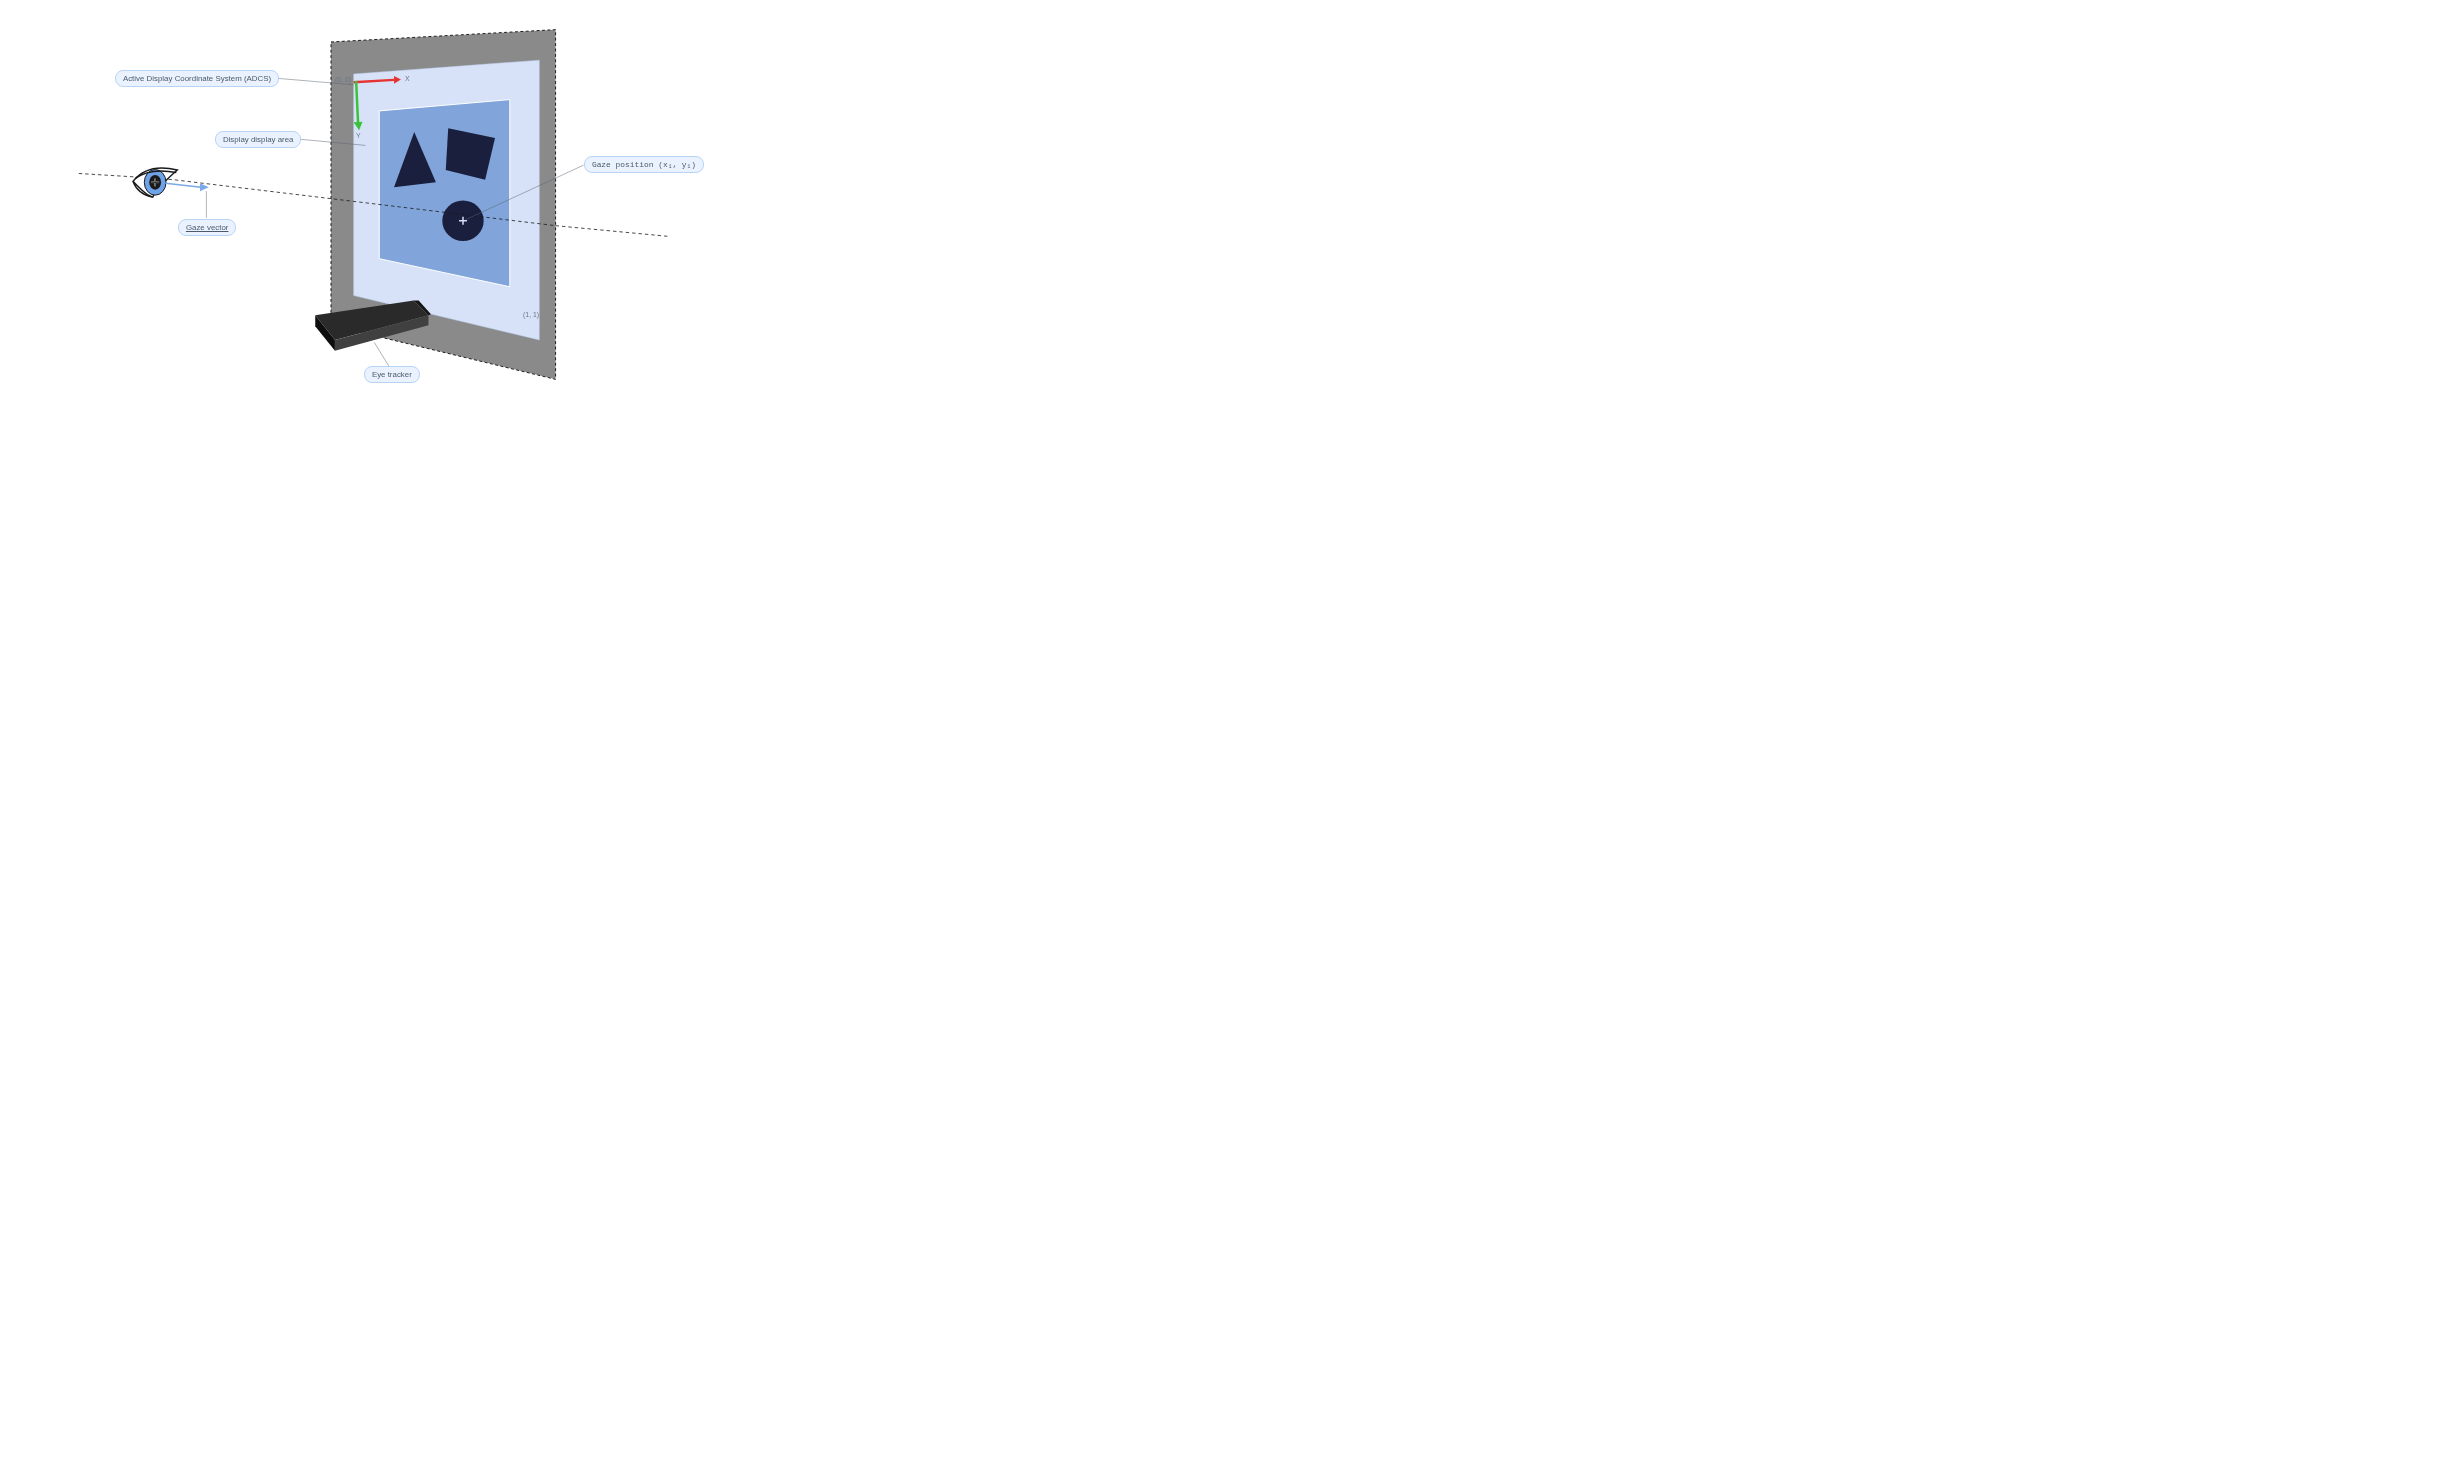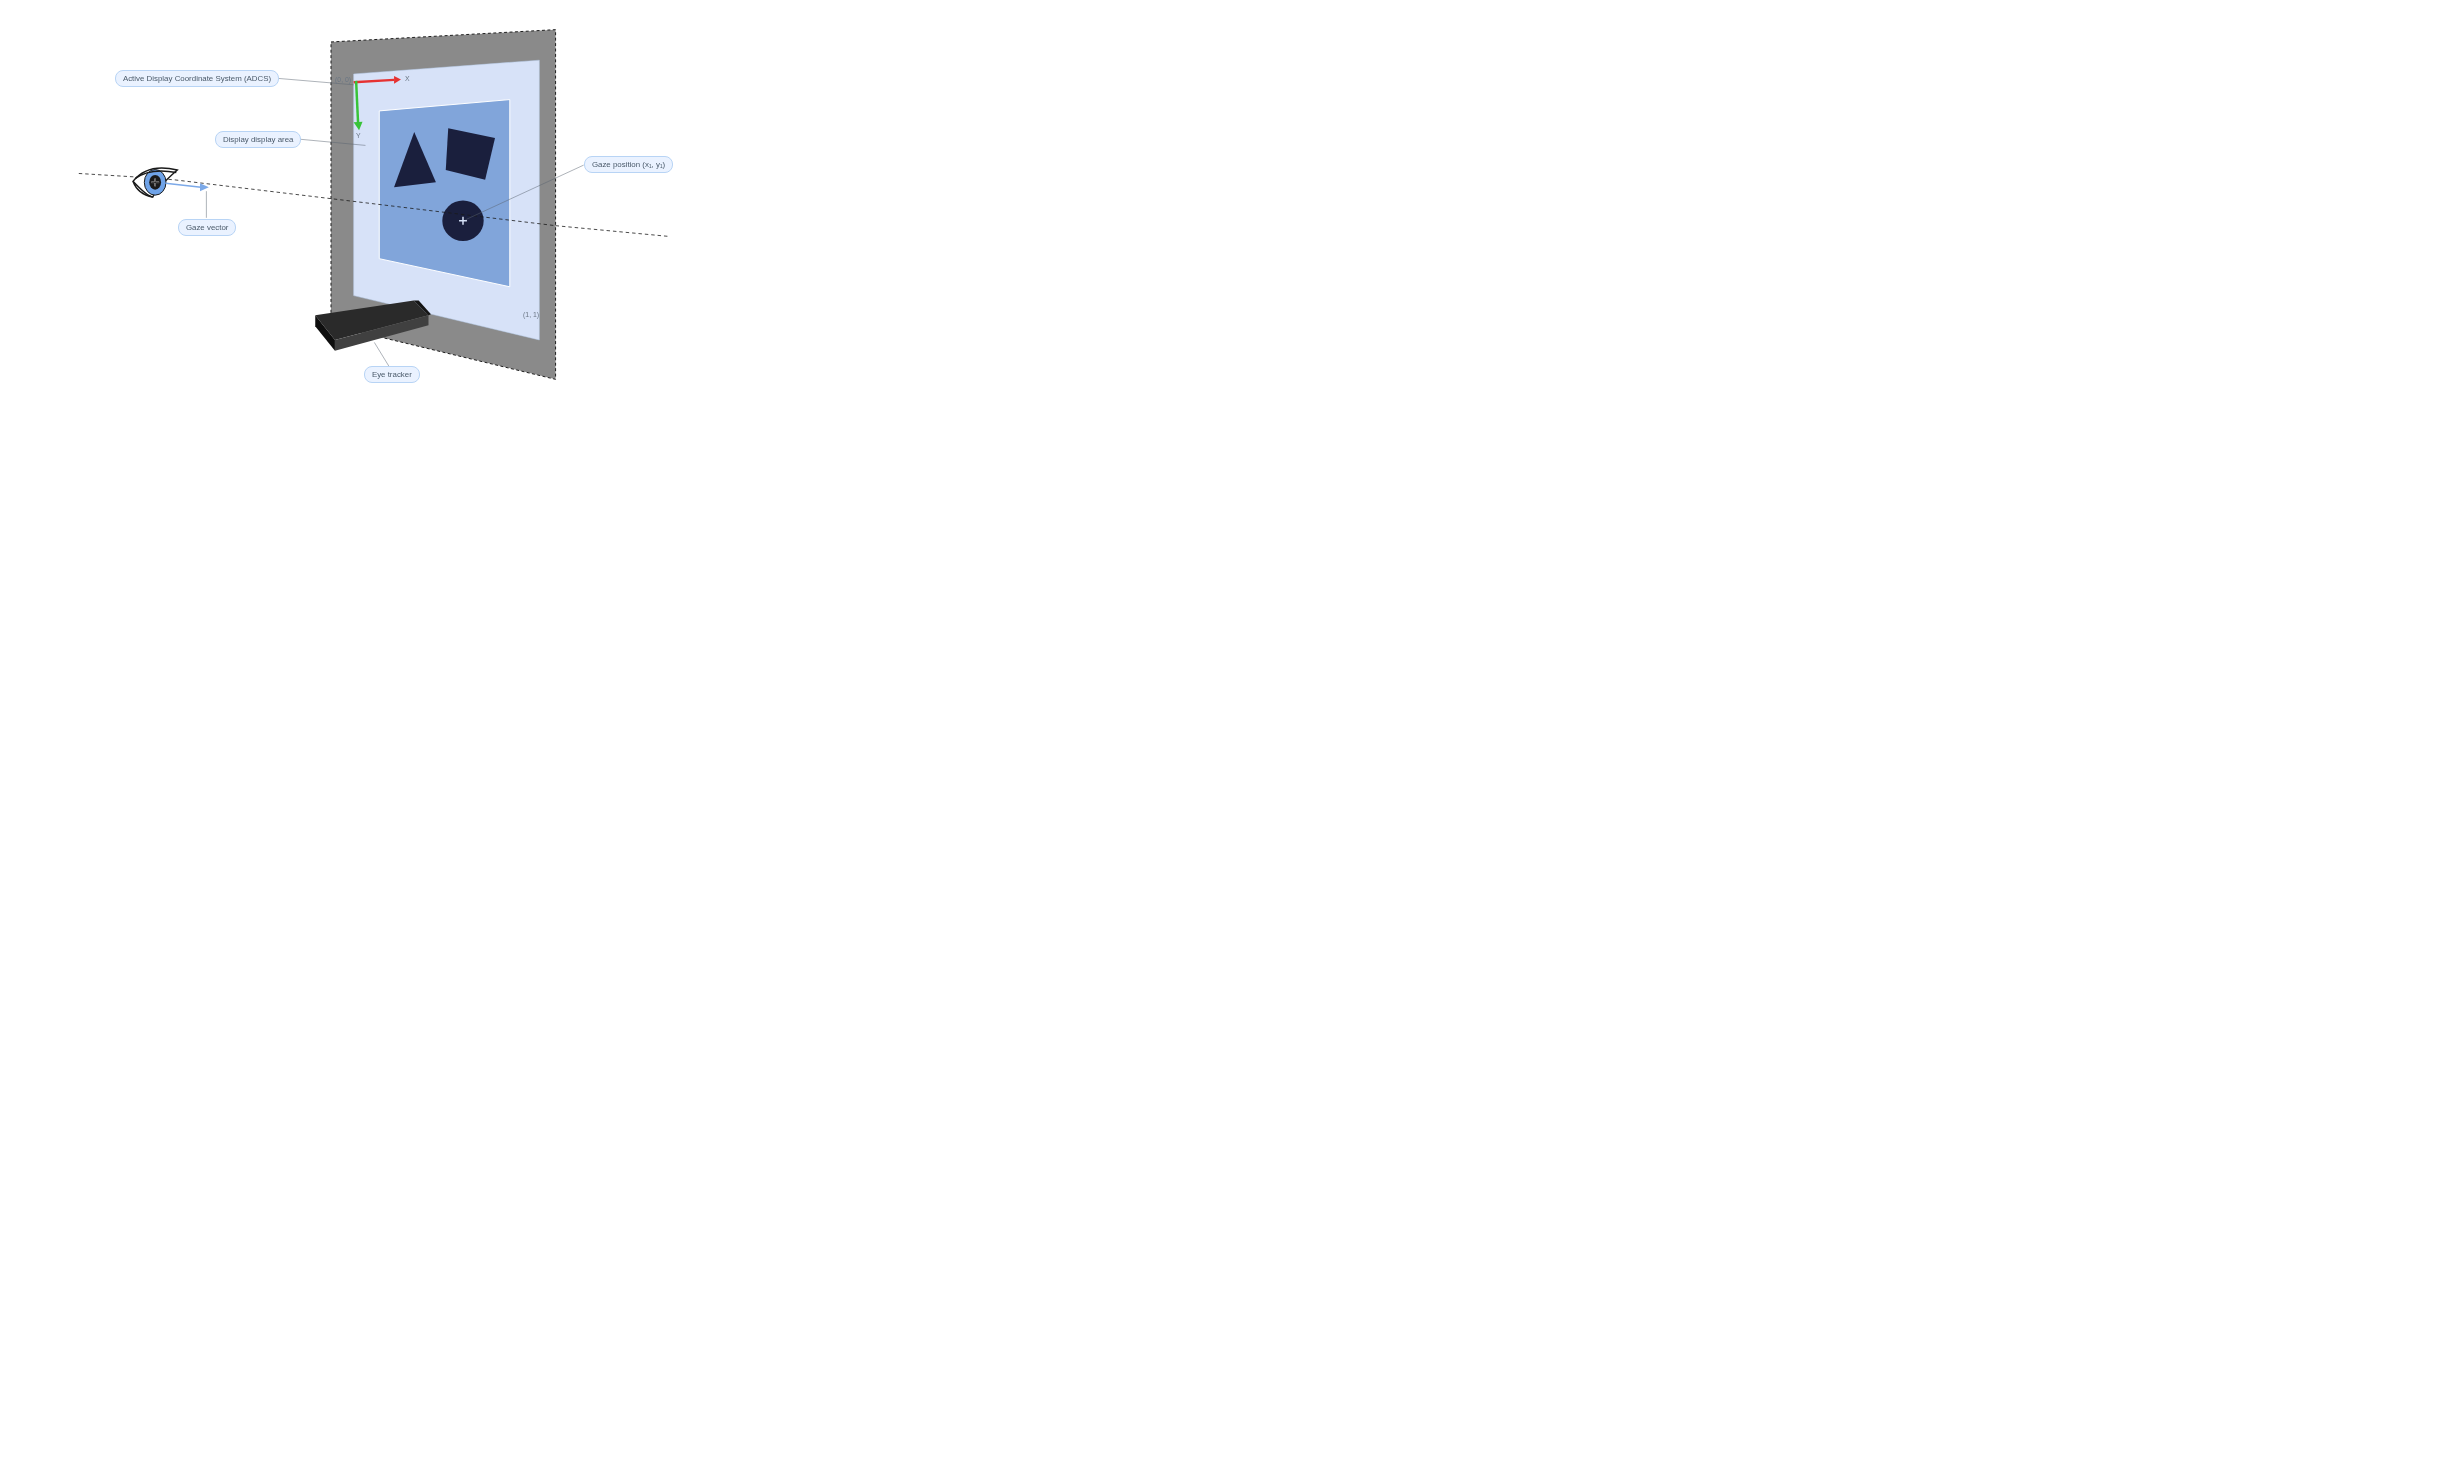--- a/index.html
+++ b/index.html
@@ -103,23 +103,23 @@
   <line x1="419" y1="388" x2="419" y2="442" stroke="#5a6470" stroke-width="1"></line>
   <line x1="760" y1="695" x2="790" y2="744" stroke="#5a6470" stroke-width="1"></line>
   <line x1="945" y1="446" x2="1185" y2="335" stroke="#5a6470" stroke-width="1"></line>
 
 </svg>
 
 <div class="label-box" style="left:115px; top:70px;">Active Display Coordinate System (ADCS)</div>
 
 <div class="label-box" style="left:215px; top:131px;">Display display area</div>
 
-<div class="label-box" style="left:178px; top:219px;">Gaze vector</div>
+<div class="label-box" style="left:178px; top:219px;text-decoration:underline;">Gaze vector</div>
 
 <div class="label-box" style="left:364px; top:366px;">Eye tracker</div>
 
-<div class="label-box" style="left:584px; top:156px;">Gaze position (x₁, y₁)</div>
+<div class="label-box" style="left:584px; top:156px;font-family:Liberation Mono, monospace;">Gaze position (x₁, y₁)</div>
 
 <div class="coord-text" style="left:335px; top:76px;">(0, 0)</div>
 <div class="coord-text" style="left:523px; top:311px;">(1, 1)</div>
 <div class="axis-text" style="left:405px; top:75px;">X</div>
 <div class="axis-text" style="left:356px; top:132px;">Y</div>
 
 
 </body></html>

